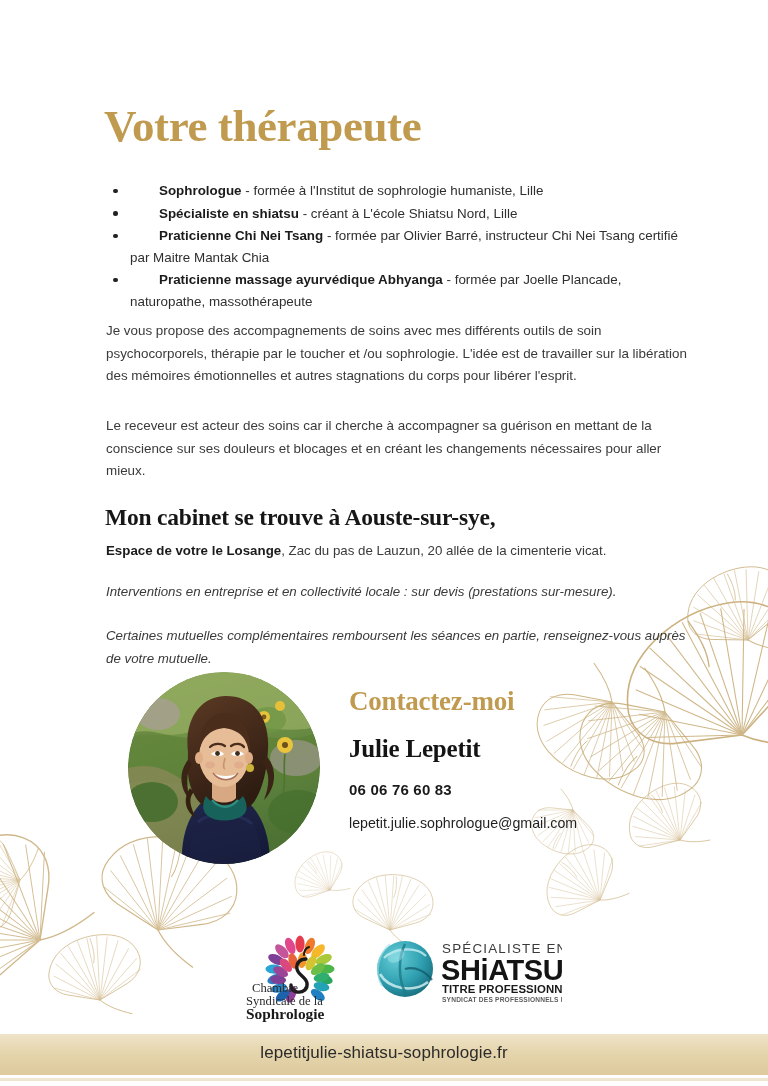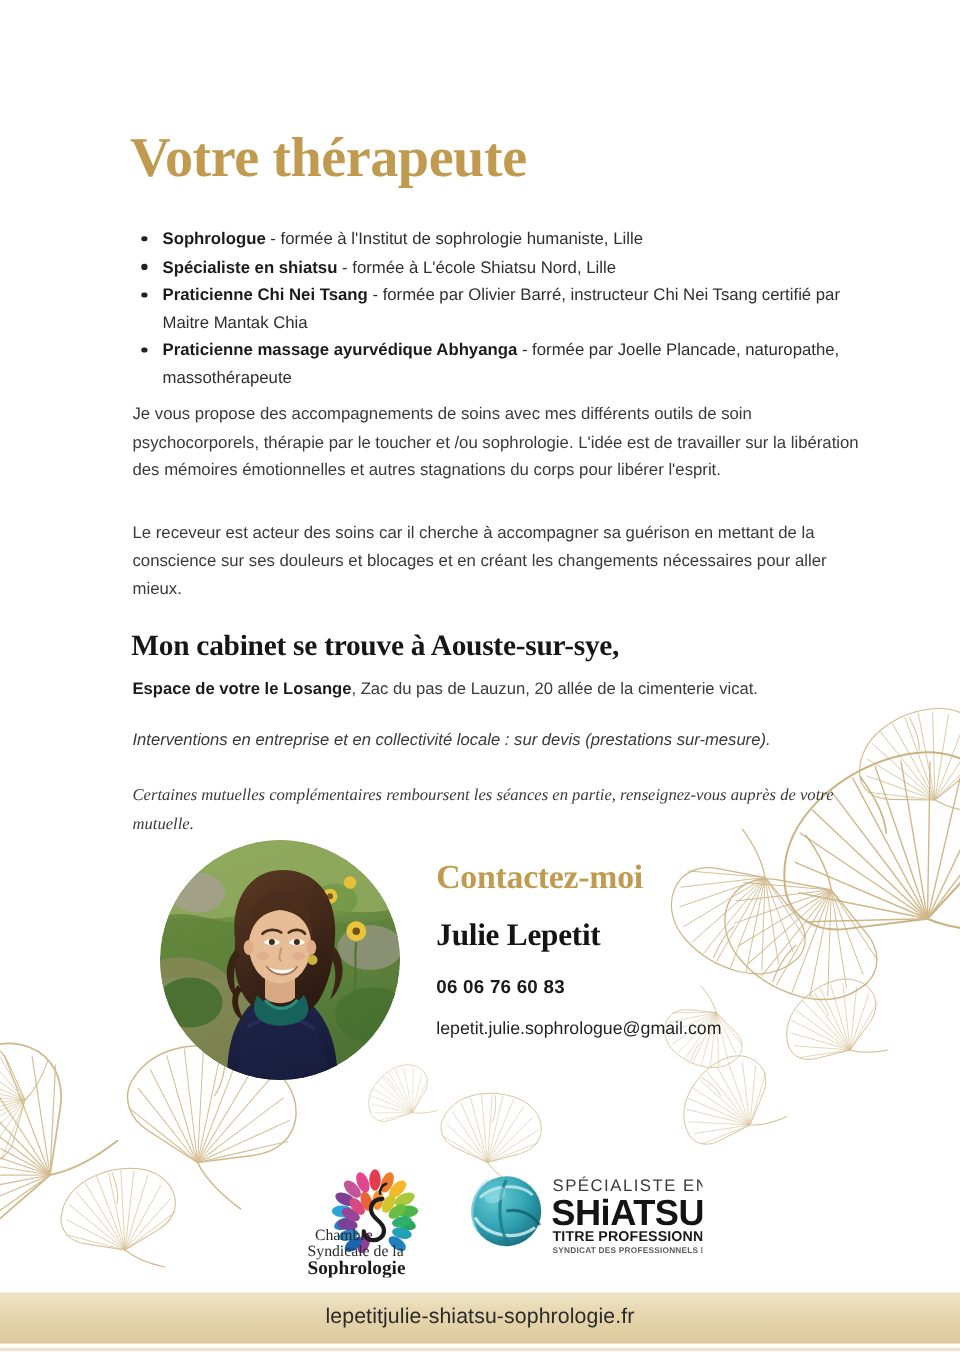--- a/index.html
+++ b/index.html
@@ -61,21 +61,21 @@
   }
   .bullets li::before {
     content: "";
     position: absolute;
     left: 5px;
     top: 8.5px;
     width: 4.5px; height: 4.5px;
     border-radius: 50%;
     background: #222;
   }
-  .bullets b { font-weight: 700; color: #1b1b1b; }
+  .bullets b { font-weight: 700; color: #1b1b1b; margin-left: 29px; }
 
   .para {
     position: absolute;
     left: 106px;
     width: 592px;
     font-size: 13.4px;
     line-height: 22.6px;
     color: #3a3a3a;
   }
   .para-1 { top: 320px; }
@@ -107,21 +107,21 @@
   .italic-line {
     position: absolute;
     left: 106px;
     width: 600px;
     font-style: italic;
     font-size: 13.3px;
     line-height: 22.5px;
     color: #3a3a3a;
   }
   .italic-1 { top: 581px; }
-  .italic-2 { top: 625px; width: 580px; font-family: Liberation Serif, serif; }
+  .italic-2 { top: 625px; width: 580px; }
 
   
   .portrait {
     position: absolute;
     left: 128px;
     top: 672px;
     width: 192px;
     height: 192px;
     border-radius: 50%;
     overflow: hidden;
@@ -309,21 +309,21 @@
 
   <div class="content">
 
     <h1 class="title">Votre thérapeute</h1>
 
     <ul class="bullets">
       <li>
         <b>Sophrologue</b><span> - formée à l'Institut de sophrologie humaniste, Lille</span>
       </li>
       <li>
-        <b>Spécialiste en shiatsu</b><span> - formée à L'école Shiatsu Nord, Lille</span>
+        <b>Spécialiste en shiatsu</b><span> - créant à L'école Shiatsu Nord, Lille</span>
       </li>
       <li>
         <b>Praticienne Chi Nei Tsang</b><span> - formée par Olivier Barré, instructeur Chi Nei Tsang certifié par Maitre Mantak Chia</span>
       </li>
       <li>
         <b>Praticienne massage ayurvédique Abhyanga</b><span> - formée par Joelle Plancade, naturopathe, massothérapeute</span>
       </li>
     </ul>
 
     <p class="para para-1">Je vous propose des accompagnements de soins avec mes différents outils de soin psychocorporels, thérapie par le toucher et /ou sophrologie. L'idée est de travailler sur la libération des mémoires émotionnelles et autres stagnations du corps pour libérer l'esprit.</p>

